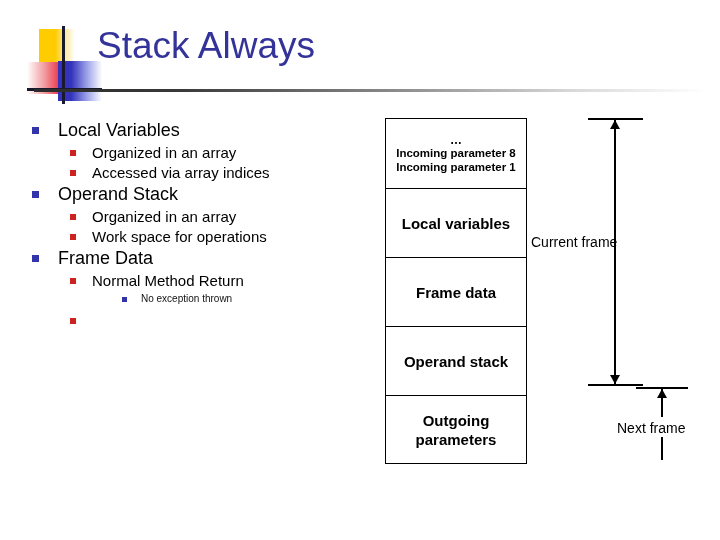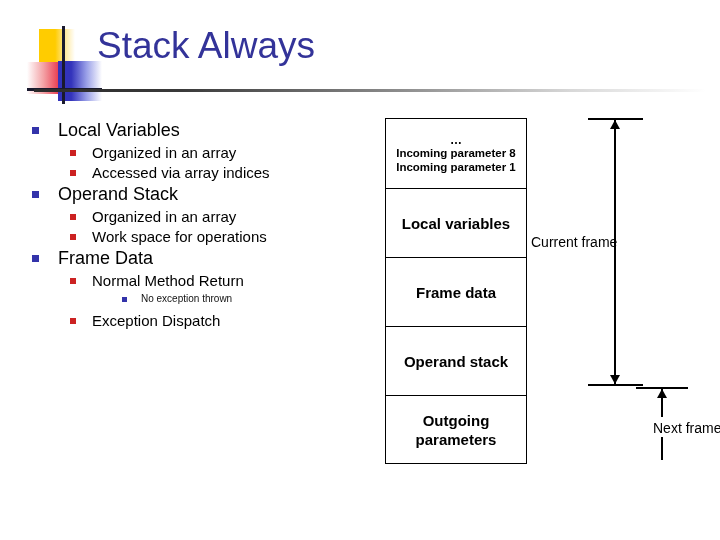--- a/index.html
+++ b/index.html
@@ -191,21 +191,21 @@
   .arrowhead-up   { border-bottom: 9px solid #000000; }
   .arrowhead-down { border-top: 9px solid #000000; }
 
   .side-label {
     position: absolute;
     font-size: 14px;
     color: #000000;
     white-space: nowrap;
   }
   #label-current-frame { left: 531px; top: 234px; }
-  #label-next-frame    { left: 617px; top: 420px; margin-left: 36px; }
+  #label-next-frame    { left: 617px; top: 420px; }
 </style>
 </head>
 <body>
 
 <div id="title-area">
 
   <div id="deco-logo">
     <span class="deco-sq deco-yellow"></span>
     <span class="deco-sq deco-red"></span>
     <span class="deco-sq deco-blue"></span>
@@ -269,21 +269,20 @@
   </div>
 
   <div class="li lvl3">
     <span class="bullet"></span>
     <span class="txt">No exception thrown</span>
   </div>
 
 
   <div class="li lvl2" style="margin-top:4px;">
     <span class="bullet"></span>
-    <span class="txt">Exception Dispatch</span>
   </div>
 
 </div>
 
 <div id="stack-diagram">
 
   <div class="frame-box" id="box-incoming">
     <span class="ellipsis">…</span>
     <span>Incoming parameter 8</span>
     <span>Incoming parameter 1</span>

